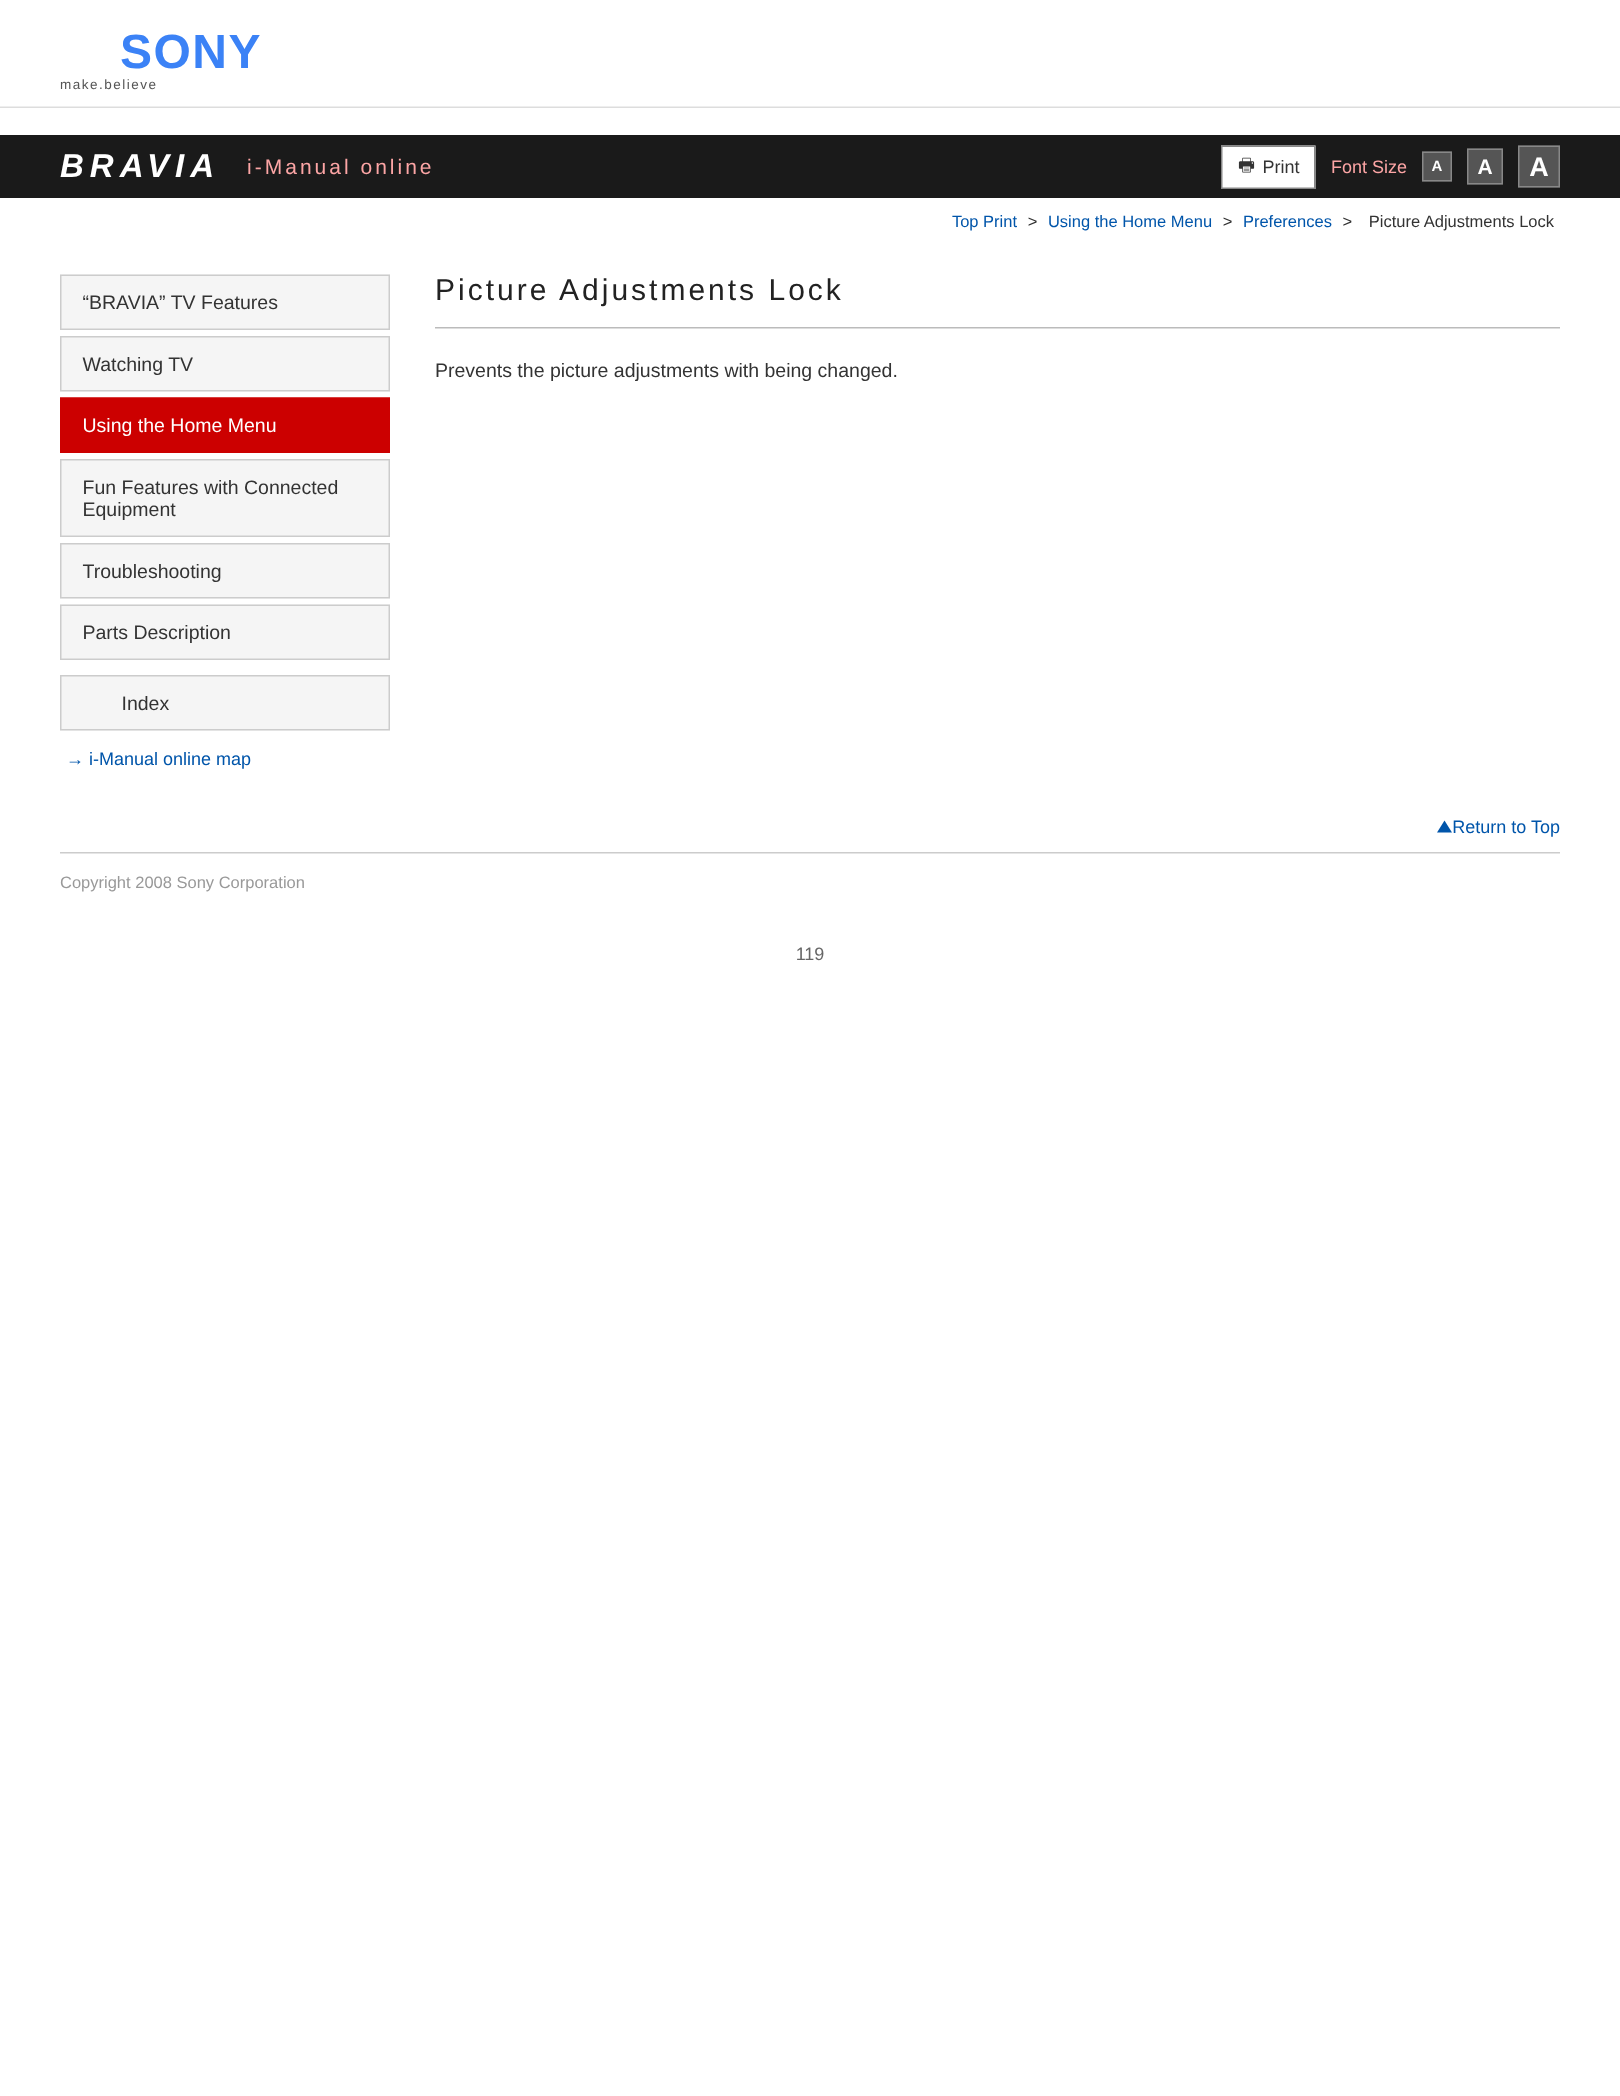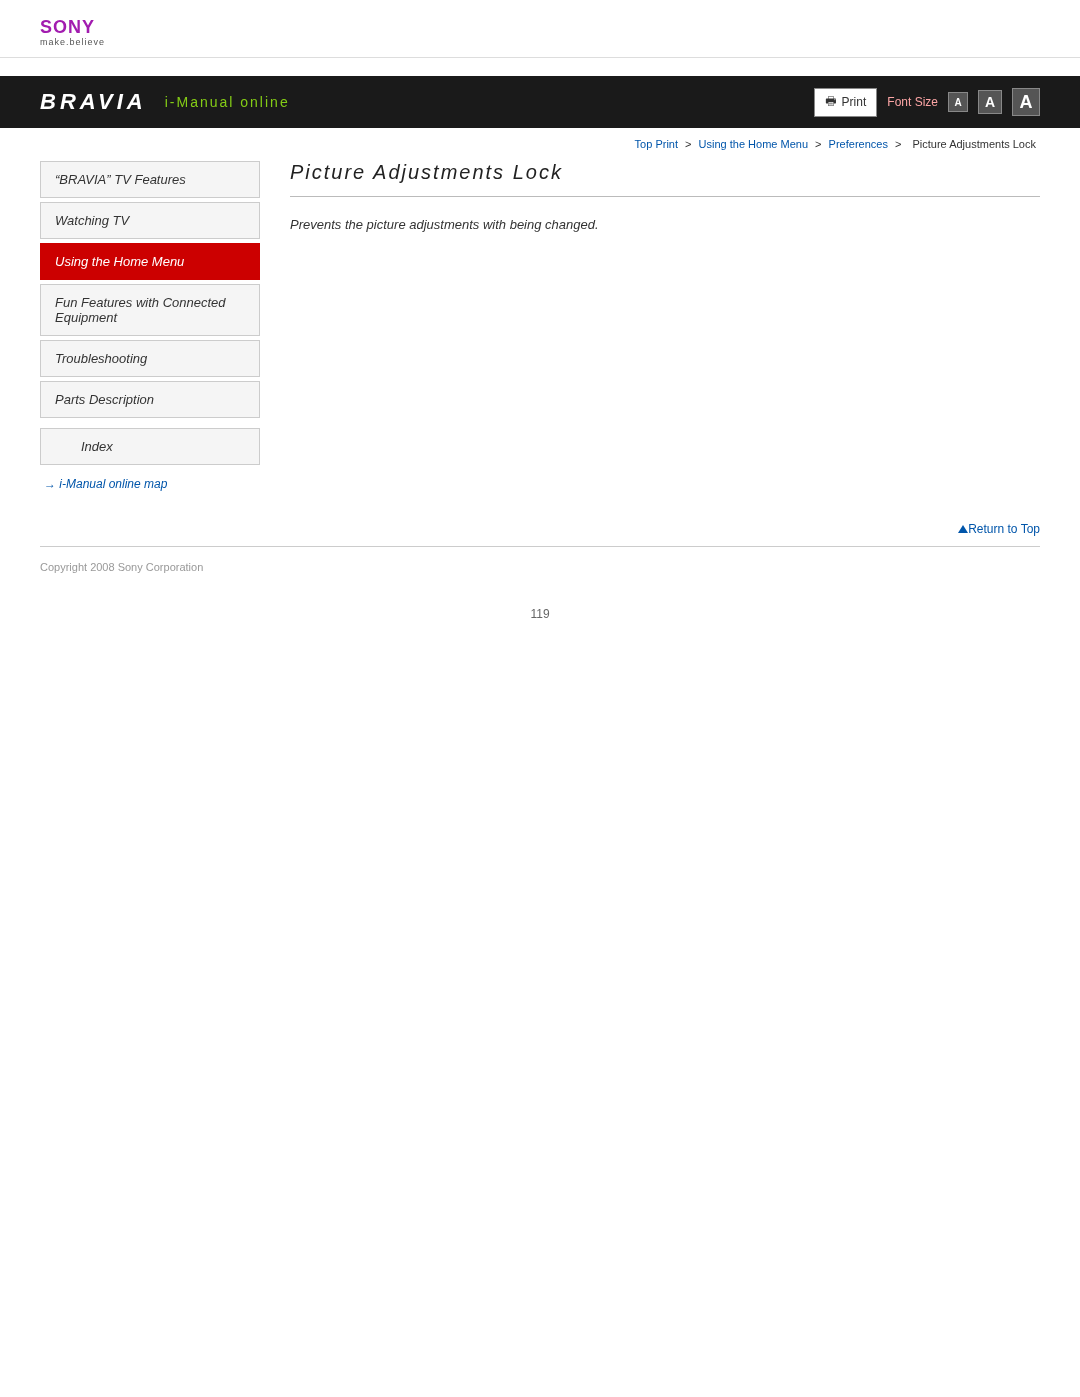--- a/index.html
+++ b/index.html
@@ -12,58 +12,59 @@
       min-height: 1397px;
     }
 
     
     .logo-area {
       padding: 18px 40px 10px 40px;
       border-bottom: 1px solid #ddd;
     }
     .sony-logo {
       font-weight: 900;
-      font-size: 18px;
+      font-size: 32px;
       letter-spacing: 1px;
-      color: #a21caf;
+      color: #3b82f6;
       line-height: 1;
       font-family: 'Arial Black', Arial, sans-serif;
+      margin-left: 40px;
     }
     .sony-tagline {
       font-size: 9px;
       color: #555;
       letter-spacing: 1px;
       margin-top: 1px;
     }
 
     
     .top-bar {
       background: #1a1a1a;
       display: flex;
       align-items: center;
       justify-content: space-between;
       padding: 0 40px;
-      height: 52px;
+      height: 42px;
       margin-top: 18px;
     }
     .bravia-title {
       display: flex;
       align-items: center;
       gap: 18px;
     }
     .bravia-logo {
       font-family: 'Arial Black', Arial, sans-serif;
       font-size: 22px;
       font-weight: 900;
       letter-spacing: 4px;
       color: #fff;
       font-style: italic;
     }
     .i-manual-text {
-      color: #84cc16;
+      color: #fca5a5;
       font-size: 14px;
       letter-spacing: 2px;
     }
     .top-bar-right {
       display: flex;
       align-items: center;
       gap: 10px;
     }
     .print-btn {
       background: #fff;
@@ -105,22 +106,21 @@
       color: #0055aa;
       text-decoration: none;
     }
     .breadcrumb span { color: #333; margin: 0 4px; }
 
     
     .main-layout {
       display: flex;
       padding: 0 40px;
       gap: 30px;
-      margin-top: 1px;
-      font-style: italic;
+      margin-top: 19px;
     }
 
     
     .sidebar {
       width: 220px;
       flex-shrink: 0;
     }
     .sidebar-item {
       border: 1px solid #ccc;
       padding: 10px 14px;

